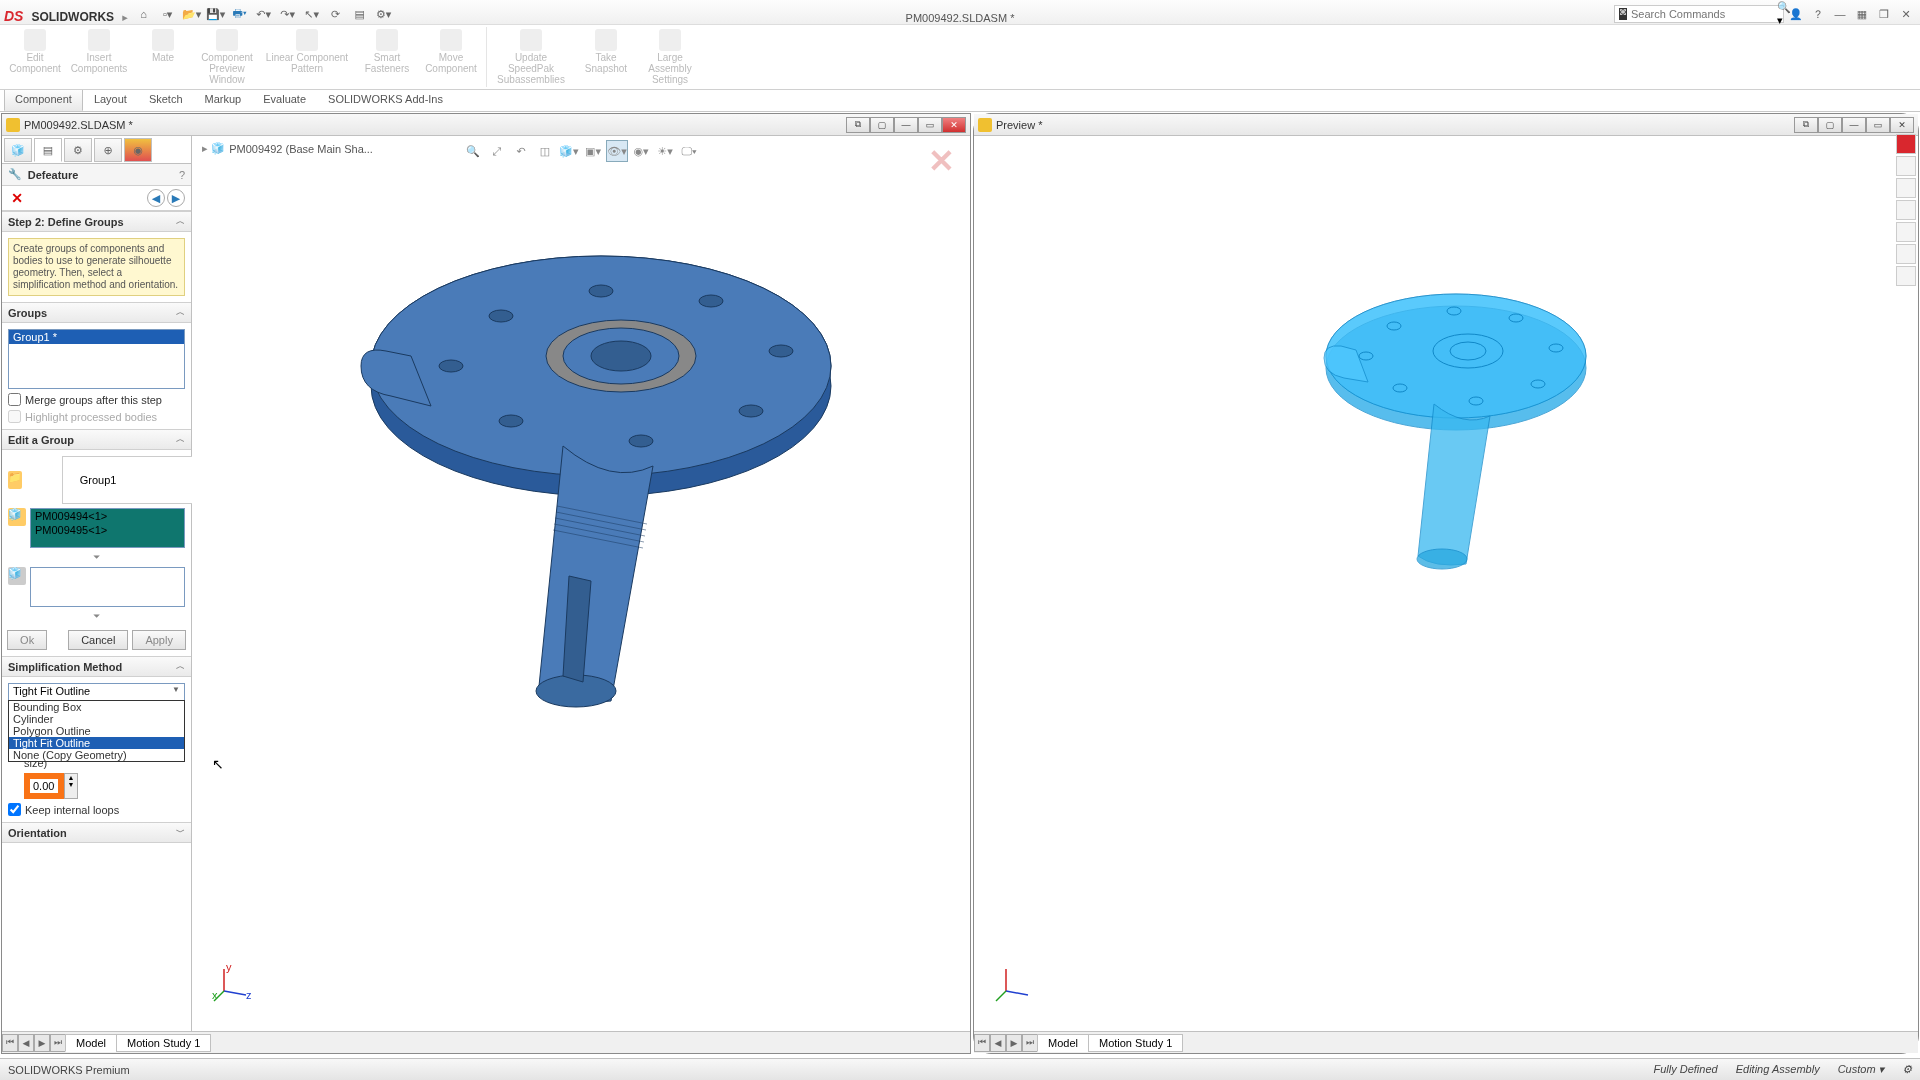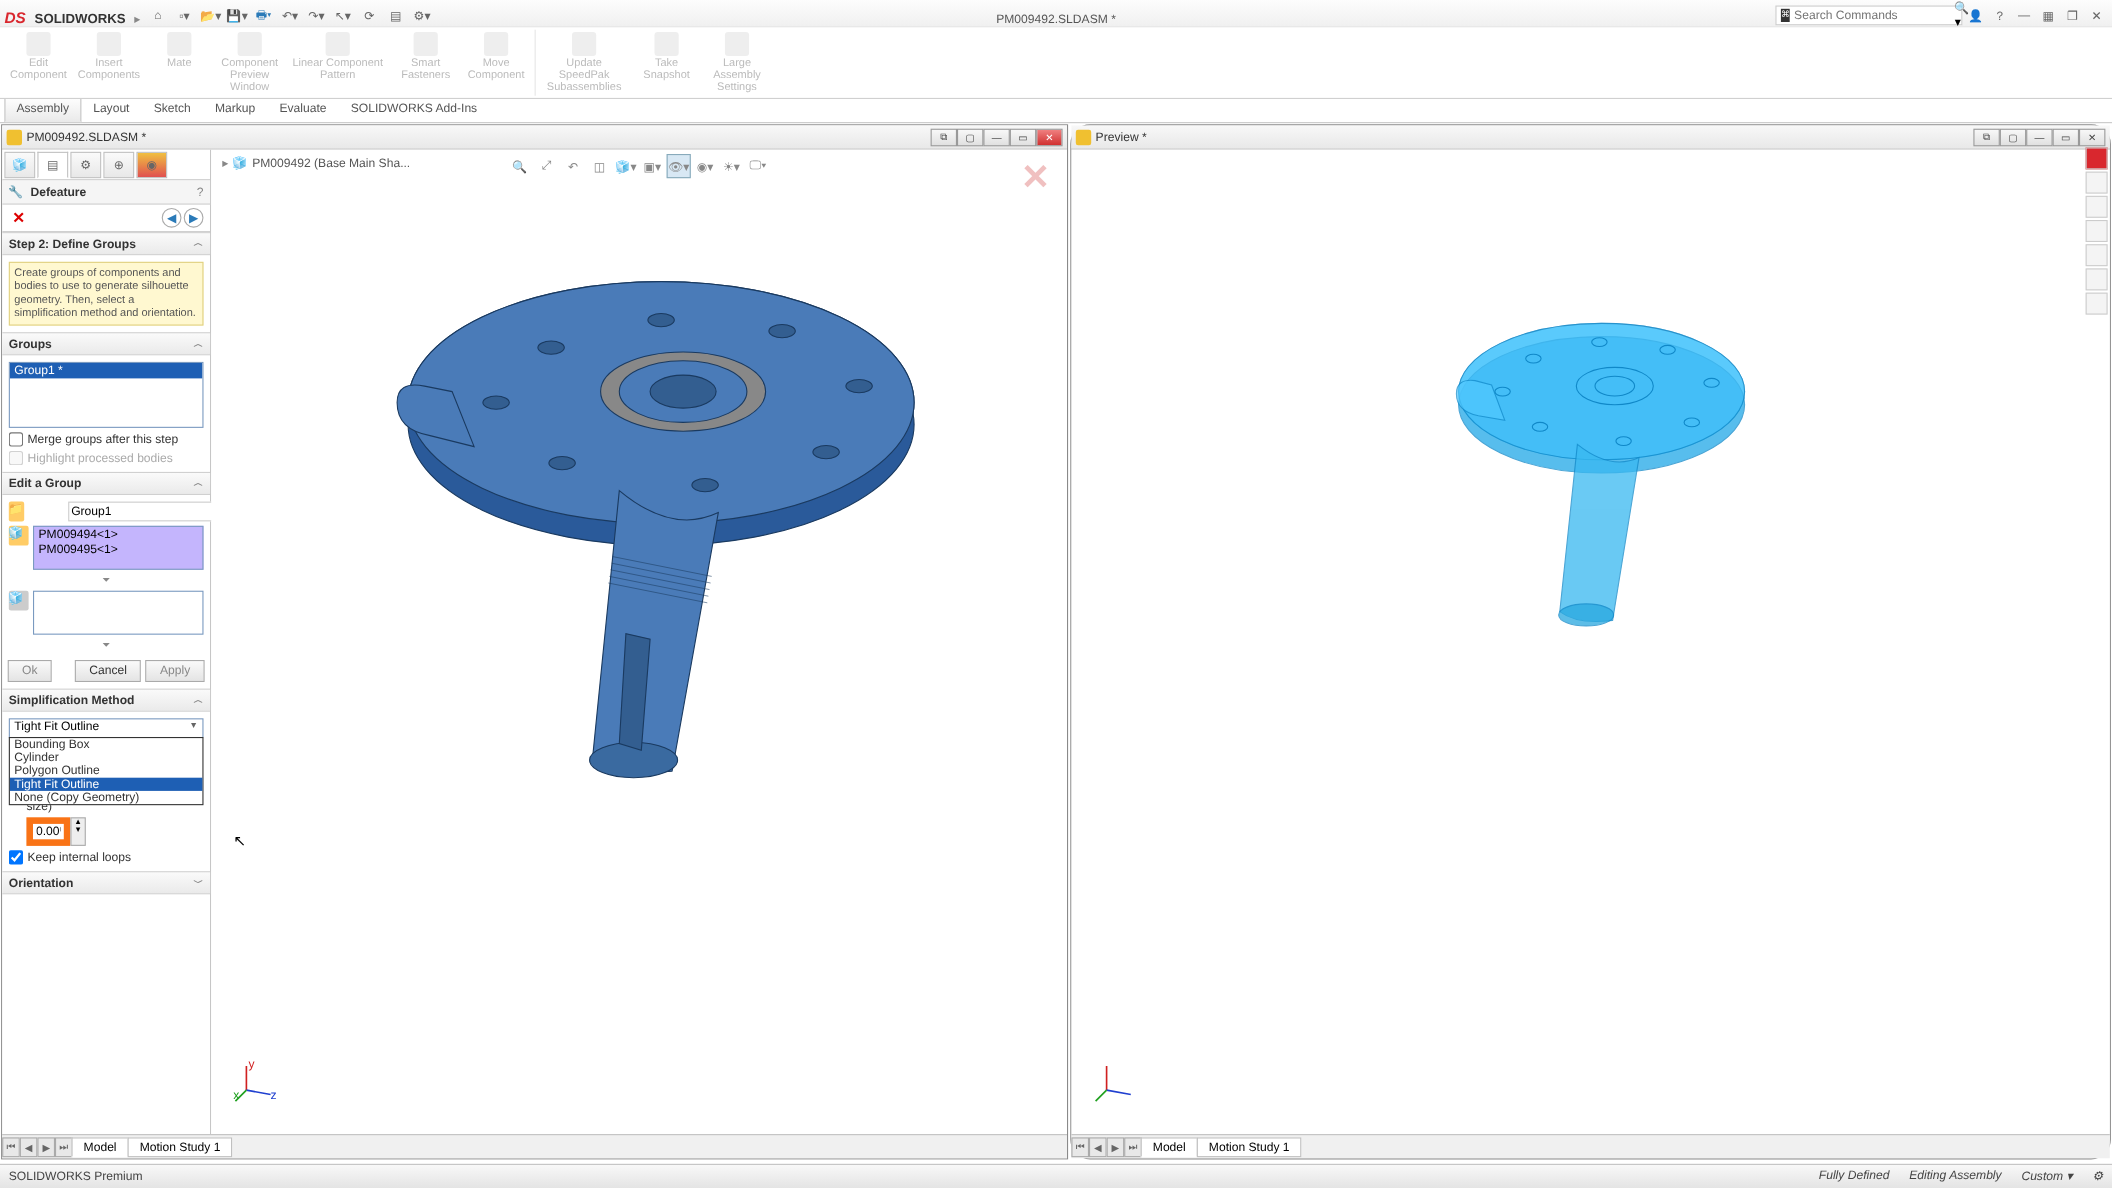--- a/index.html
+++ b/index.html
@@ -43,21 +43,21 @@
 .pm-nav .nb { width:18px; height:18px; border:1px solid #aaa; border-radius:50%; display:flex; align-items:center; justify-content:center; cursor:pointer; }
 .pm-nav .x { color:#d00; border:none; font-weight:bold; font-size:14px; }
 .pm-nav .spacer { flex:1; }
 .pm-section-h { background:linear-gradient(#fafafa,#eaeaea); padding:3px 6px; border-bottom:1px solid #d0d0d0; border-top:1px solid #d0d0d0; color:#333; font-weight:600; display:flex; align-items:center; }
 .pm-section-h .chev { margin-left:auto; color:#888; font-size:9px; }
 .pm-body { padding:6px; display:flex; flex-direction:column; gap:4px; }
 .info-box { background:#fff8d0; border:1px solid #e0d080; padding:4px; color:#555; font-size:10px; line-height:12px; }
 .listbox { border:1px solid #7a9ac0; background:#fff; height:60px; overflow:auto; }
 .listbox .item { padding:1px 4px; }
 .listbox .item.sel { background:#1e5fb4; color:#fff; }
-.listbox2 { border:1px solid #7a9ac0; background:#c4b5fd; }
+.listbox2 { border:1px solid #7a9ac0; background:#0f766e; }
 .chk { display:flex; align-items:center; gap:4px; color:#333; }
 .chk input { margin:0; }
 .row { display:flex; align-items:center; gap:4px; }
 .row .ico { width:18px; height:18px; background:#ccc; border-radius:2px; }
 .btns { display:flex; gap:4px; justify-content:center; margin-top:4px; }
 .btns button { padding:3px 12px; border:1px solid #aaa; background:linear-gradient(#fafafa,#e4e4e4); cursor:pointer; color:#888; }
 .btns button.enabled { color:#333;margin-left:17px; }
 .select-wrap { position:relative; }
 .select-wrap select, .select-display { width:100%; border:1px solid #7a9ac0; background:#fff; padding:1px 4px; height:18px; }
 .dropdown-open { position:absolute; left:0; right:0; top:17px; border:1px solid #333; background:#fff; z-index:10; }
@@ -176,21 +176,21 @@
     <div class="rib-btn">
         <div class="ico"></div>
         <span>Large
 Assembly
 Settings</span>
       </div>
   </div>
 </div>
 
 <div class="tabs">
-  <div class="tab active">Assembly</div>
+  <div class="tab active">Component</div>
   <div class="tab">Layout</div>
   <div class="tab">Sketch</div>
   <div class="tab">Markup</div>
   <div class="tab">Evaluate</div>
   <div class="tab">SOLIDWORKS Add-Ins</div>
 </div>
 
 <div class="workspace">
   <div class="mdi">
 
@@ -251,21 +251,21 @@
               <span>Highlight processed bodies</span>
             </label>
           </div>
           <div class="pm-section-h">
             <span>Edit a Group</span>
             <span class="chev">︿</span>
           </div>
           <div class="pm-body">
             <div class="row">
               <div class="ico" style="background:#ffcc66;">📁</div>
-              <input style="flex: 1 1 0%; border: 1px solid rgb(204, 204, 204); padding: 2px; margin-left: 36px;" value="Group1">
+              <input style="flex: 1 1 0%; border: 1px solid rgb(204, 204, 204); padding: 17px; margin-left: 36px;" value="Group1">
             </div>
             <div class="row" style="align-items:flex-start;">
               <div class="ico" style="background:#ffcc66;">🧊</div>
               <div class="listbox2" style="flex:1;height:40px;">
                 <div class="item" style="padding:1px 4px;">PM009494&lt;1&gt;</div>
                 <div class="item" style="padding:1px 4px;">PM009495&lt;1&gt;</div>
               </div>
             </div>
             <div style="text-align:center;color:#888;font-size:9px;">⏷</div>
             <div class="row" style="align-items:flex-start;">

